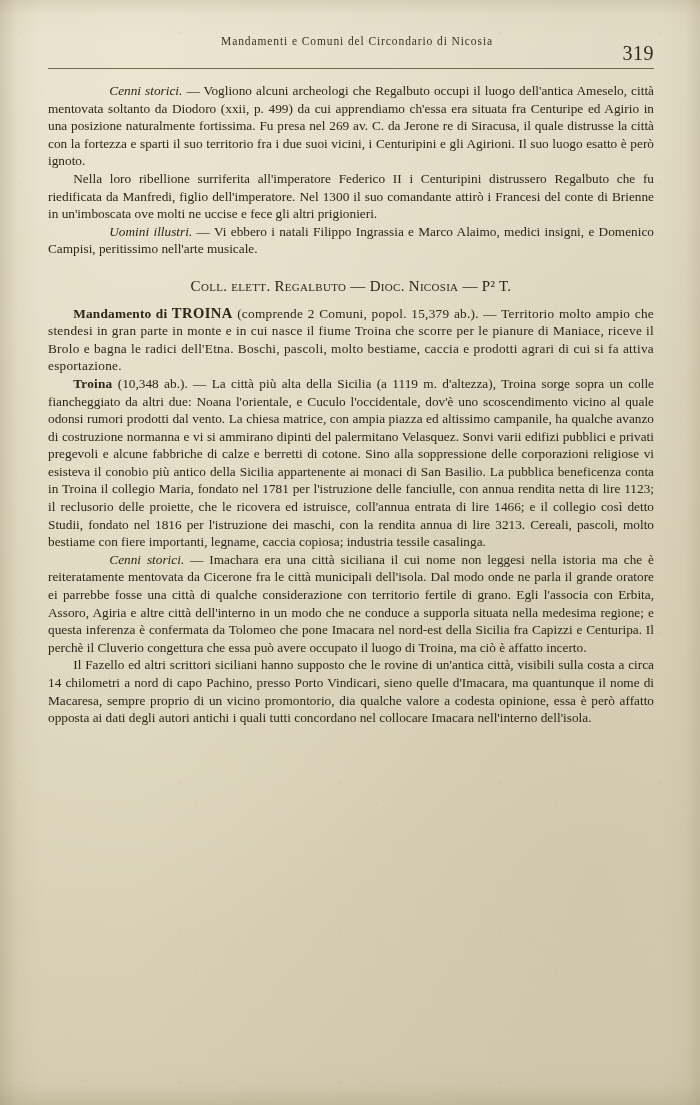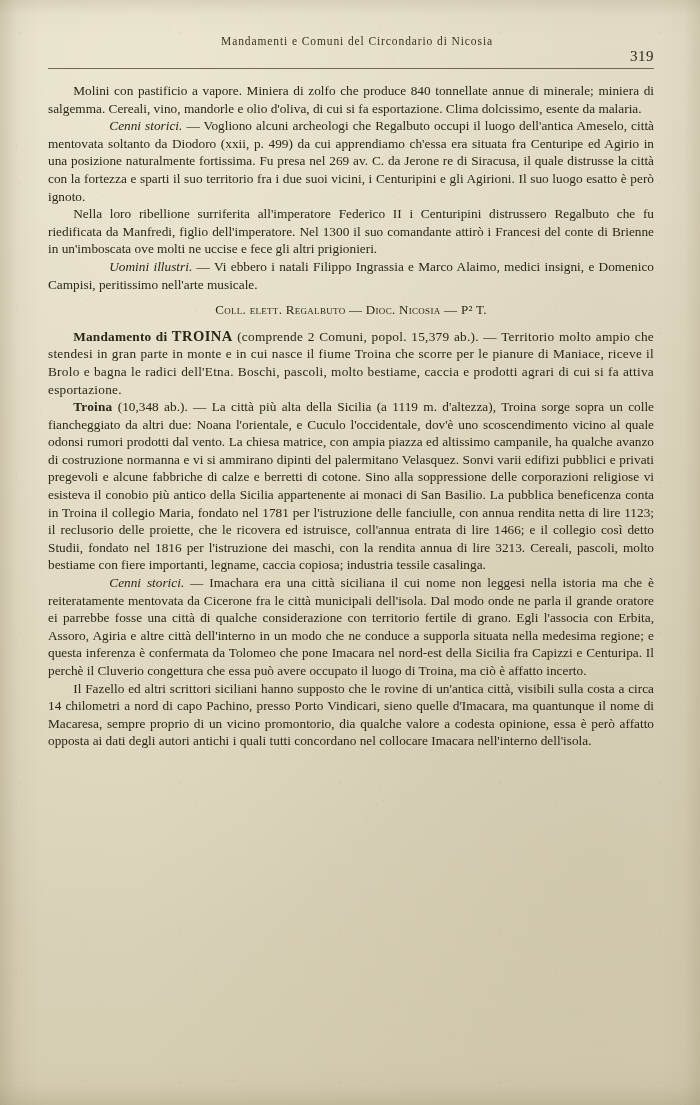--- a/index.html
+++ b/index.html
@@ -72,21 +72,21 @@
     font-size: 11.5px;
     letter-spacing: 0.9px;
     color: #3a3320;
     white-space: nowrap;
     transform: translateX(6px);
   }
   .folio {
     position: absolute;
     right: 0;
     bottom: -4px;
-    font-size: 15px;
+    font-size: 20px;
     color: #2f2a1b;
     letter-spacing: 0.5px;
   }
   .head-rule {
     border: none;
     border-top: 1.4px solid #4a4228;
     margin: 7px 0 13px 0;
     opacity: 0.75;
   }
 
@@ -104,22 +104,22 @@
   }
   .it { font-style: italic; margin-left: 36px; }
   .sc {
     font-variant: small-caps;
     letter-spacing: 0.3px;
   }
 
   .centered-line {
     text-align: center;
     text-indent: 0;
-    font-size: 13px;
-    margin: 8px 0 9px 0;
+    font-size: 15px;
+    margin: 20px 0 9px 0;
     letter-spacing: 0.3px;
   }
   .mand-head {
   }
   .run-in {
     font-weight: bold;
     letter-spacing: 0.2px;
   }
   .run-in-caps {
     font-weight: bold;
@@ -138,21 +138,20 @@
   <div class="content">
 
     <header class="running-head">
       <div class="running-title">Mandamenti e Comuni del Circondario di Nicosia</div>
       <div class="folio">319</div>
     </header>
     <hr class="head-rule">
 
     <div class="body-text">
 
-      <p><span>Molini con pastificio a vapore. Miniera di zolfo che produce 840 tonnellate annue di minerale; miniera di salgemma. Cereali, vino, mandorle e olio d'oliva, di cui si fa esportazione. Clima dolcissimo, esente da malaria.</span></p>
 
       <p><span class="it">Cenni storici.</span><span> — </span><span>Vogliono alcuni archeologi che Regalbuto occupi il luogo dell'antica Ameselo, città mentovata soltanto da Diodoro (xxii, p. 499) da cui apprendiamo ch'essa era situata fra Centuripe ed Agirio in una posizione naturalmente fortissima. Fu presa nel 269 av. C. da Jerone re di Siracusa, il quale distrusse la città con la fortezza e sparti il suo territorio fra i due suoi vicini, i Centuripini e gli Agirioni. Il suo luogo esatto è però ignoto.</span></p>
 
       <p><span>Nella loro ribellione surriferita all'imperatore Federico II i Centuripini distrussero Regalbuto che fu riedificata da Manfredi, figlio dell'imperatore. Nel 1300 il suo comandante attirò i Francesi del conte di Brienne in un'imboscata ove molti ne uccise e fece gli altri prigionieri.</span></p>
 
       <p><span class="it">Uomini illustri.</span><span> — </span><span>Vi ebbero i natali Filippo Ingrassia e Marco Alaimo, medici insigni, e Domenico Campisi, peritissimo nell'arte musicale.</span></p>
 
       <p class="centered-line sc">Coll. elett. Regalbuto — Dioc. Nicosia — P² T.</p>
 
       <p class="mand-head spaced-block"><span class="run-in">Mandamento di </span><span class="run-in-caps">TROINA</span><span> (comprende 2 Comuni, popol. 15,379 ab.). — Territorio molto ampio che stendesi in gran parte in monte e in cui nasce il fiume Troina che scorre per le pianure di Maniace, riceve il Brolo e bagna le radici dell'Etna. Boschi, pascoli, molto bestiame, caccia e prodotti agrari di cui si fa attiva esportazione.</span></p>

